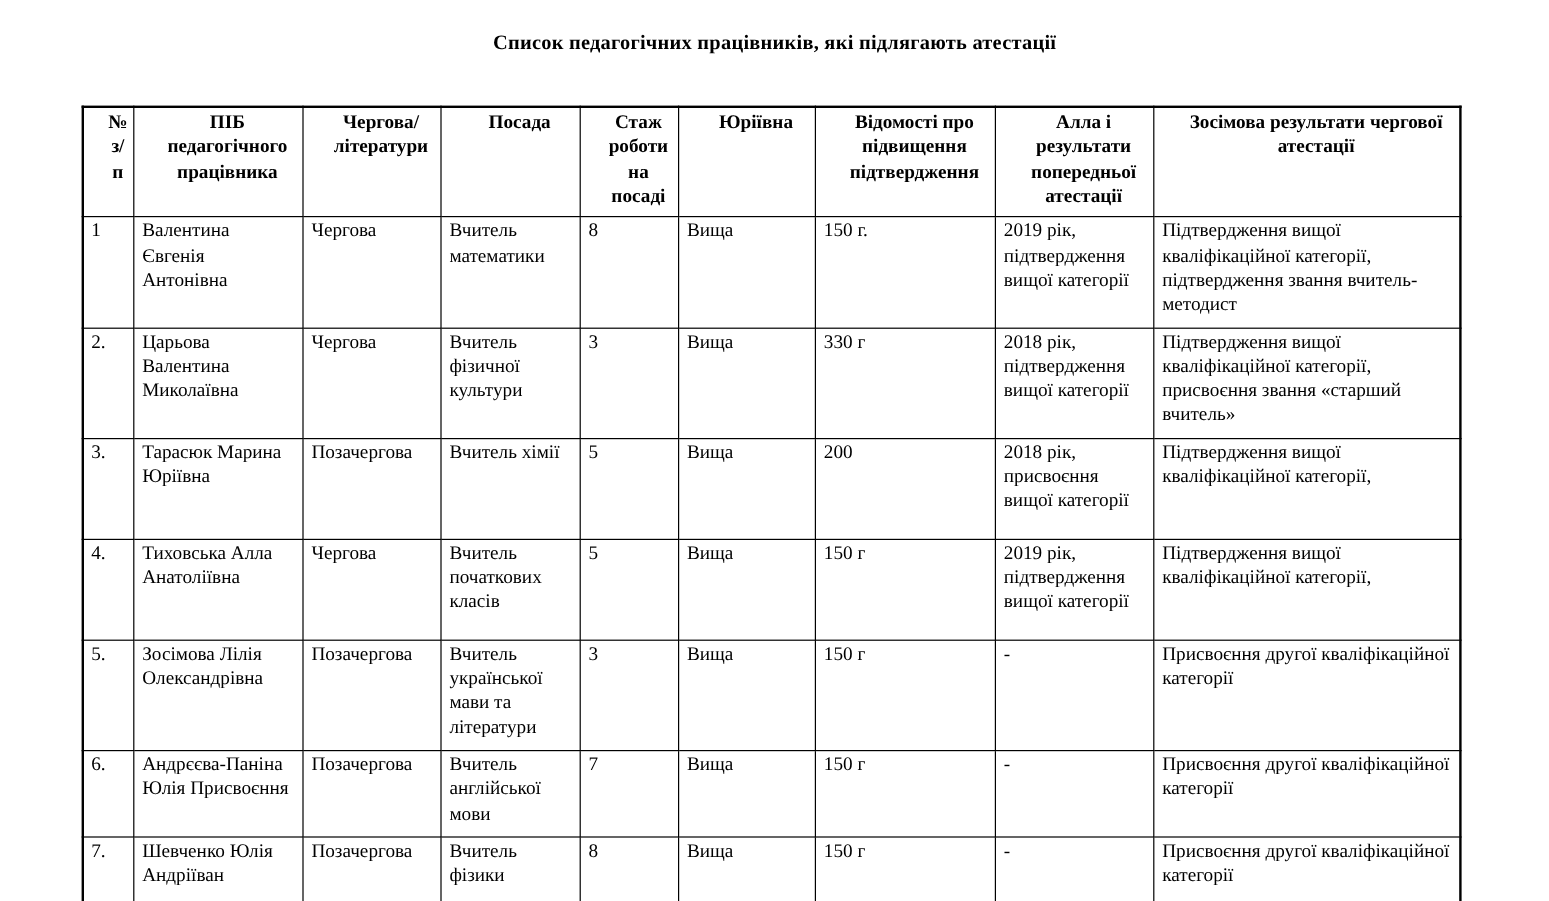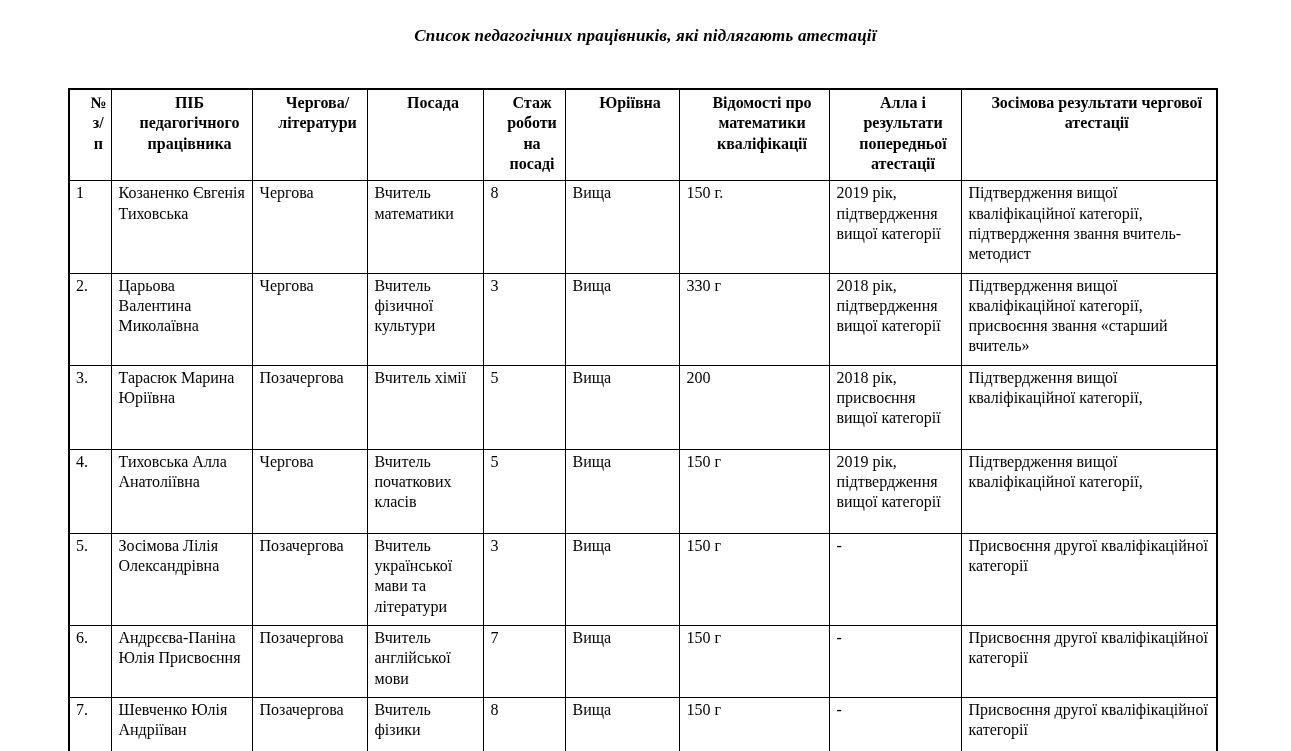--- a/index.html
+++ b/index.html
@@ -16,21 +16,20 @@
     width: 1291px;
     height: 751px;
     background: #ffffff;
   }
   .doc-title {
     margin-top: 26px;
     text-align: center;
     font-size: 17px;
     font-weight: bold;
     letter-spacing: 0.2px;
-    font-style: italic;
   }
   table.attestation {
     position: absolute;
     left: 68px;
     top: 62px;
     border-collapse: collapse;
     border: 2px solid #000000;
     table-layout: fixed;
     width: 1148px;
     font-size: 16px;
@@ -81,29 +80,29 @@
       <col style="width:256px">
     </colgroup>
     <thead>
       <tr>
           <th>№ з/п</th>
           <th>ПІБ педагогічного працівника</th>
           <th>Чергова/ літератури</th>
           <th>Посада</th>
           <th>Стаж роботи на посаді</th>
           <th>Юріївна</th>
-          <th>Відомості про математики кваліфікації</th>
+          <th>Відомості про підвищення підтвердження</th>
           <th>Алла і результати попередньої атестації</th>
           <th>Зосімова результати чергової атестації</th>
         </tr>
     </thead>
     <tbody>
         <tr class="body-row-0">
           <td class="num-cell">1</td>
-          <td>Козаненко Євгенія Тиховська</td>
+          <td>Валентина Євгенія Антонівна</td>
           <td>Чергова</td>
           <td>Вчитель математики</td>
           <td>8</td>
           <td>Вища</td>
           <td>150 г.</td>
           <td>2019 рік, підтвердження вищої категорії</td>
           <td>Підтвердження вищої кваліфікаційної категорії, підтвердження звання вчитель-методист</td>
         </tr>
         <tr class="body-row-1">
           <td class="num-cell">2.</td>

